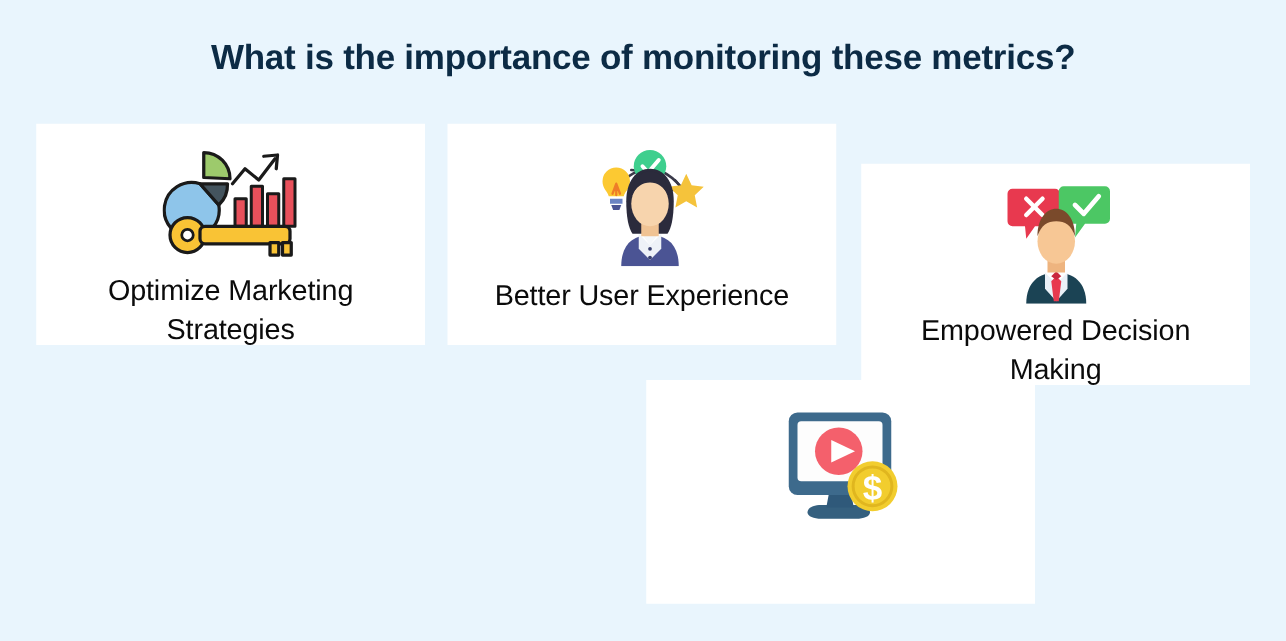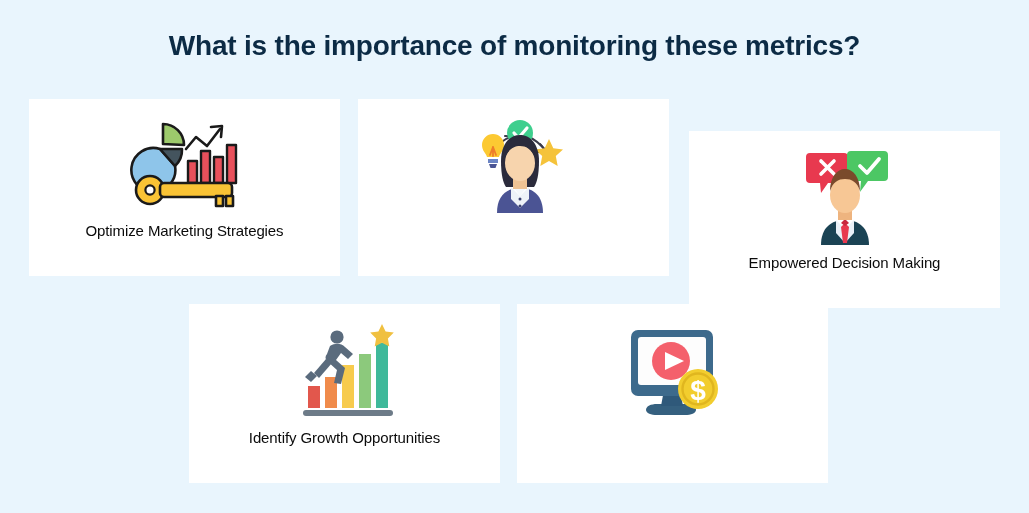--- a/index.html
+++ b/index.html
@@ -57,21 +57,21 @@
     margin-top: 16px;
     display: flex;
     align-items: center;
     justify-content: center;
   }
   .card-r2 .icon-wrap { margin-top: 18px; }
 
   .card-label {
     margin-top: 6px;
     text-align: center;
-    font-size: 15px;
+    font-size: 23px;
     line-height: 1.35;
     color: #0b0b0b;
     font-family: "Liberation Sans", sans-serif;
     letter-spacing: -0.1px;
     padding: 0 14px;
   }
 </style>
 </head>
 <body>
 
@@ -148,20 +148,21 @@
 
           <ellipse cx="61" cy="46" rx="15" ry="18" fill="#f7d4ad"></ellipse>
 
           <path d="M46 40 c1 -13 7 -20 15 -20 c8 0 14 7 15 20 c-4 -8 -9 -11 -15 -11 c-6 0 -11 3 -15 11 z" fill="#2b2b3c"></path>
 
           <circle cx="61" cy="82" r="1.5" fill="#3a4170"></circle>
           <circle cx="61" cy="89" r="1.5" fill="#3a4170"></circle>
         </g>
       </svg>
     </div>
+    <div class="card-label">Better User Experience</div>
   </div>
 
   <div class="card card-r1 c3">
     <div class="icon-wrap">
       <svg width="110" height="96" viewBox="0 0 110 96">
 
         <path d="M20 4 h34 a4 4 0 0 1 4 4 v22 a4 4 0 0 1 -4 4 h-16 l-7 10 l-1 -10 h-10 a4 4 0 0 1 -4 -4 v-22 a4 4 0 0 1 4 -4 z" fill="#e8394f"></path>
         <g stroke="#ffffff" stroke-width="3.6" stroke-linecap="round">
           <line x1="31" y1="12" x2="44" y2="25"></line>
           <line x1="44" y1="12" x2="31" y2="25"></line>
@@ -184,44 +185,20 @@
 
           <ellipse cx="55" cy="46" rx="15" ry="18" fill="#f7c795"></ellipse>
 
           <path d="M40 42 c0 -14 7 -22 15 -22 c8 0 15 8 15 22 c-3 -9 -8 -12 -15 -12 c-7 0 -12 3 -15 12 z" fill="#7a4a2b"></path>
         </g>
       </svg>
     </div>
     <div class="card-label">Empowered Decision Making</div>
   </div>
 
-  <div class="card card-r2 c4">
-    <div class="icon-wrap">
-      <svg width="104" height="96" viewBox="0 0 104 96">
-
-        <rect x="15" y="62" width="12" height="22" fill="#e2574c"></rect>
-        <rect x="32" y="53" width="12" height="31" fill="#f08b4b"></rect>
-        <rect x="49" y="41" width="12" height="43" fill="#f7cb4d"></rect>
-        <rect x="66" y="30" width="12" height="54" fill="#8cc97c"></rect>
-        <rect x="83" y="19" width="12" height="65" fill="#3fb99a"></rect>
-
-        <rect x="10" y="86" width="90" height="6" rx="3" fill="#6d7b88"></rect>
-
-        <polygon points="89,0 92.6,7.4 100.8,8.6 94.9,14.4 96.3,22.6 89,18.7 81.7,22.6 83.1,14.4 77.2,8.6 85.4,7.4" fill="#f0c040"></polygon>
-
-        <g fill="#5a6b7d">
-          <circle cx="44" cy="13" r="6.6"></circle>
-          <path d="M37 22 c5 -3 11 -3 15 1 l8 7 l-5 5 l-7 -6 l-5 7 l9 8 l-4 16 l-7 -1 l3 -13 l-10 -9 c-2 -2 -2 -5 0 -7 z"></path>
-          <path d="M33 35 l-12 14 l5 5 l13 -15 z"></path>
-          <path d="M18 47 l-6 6 l6 5 l6 -6 z"></path>
-        </g>
-      </svg>
-    </div>
-    <div class="card-label">Identify Growth Opportunities</div>
-  </div>
 
   <div class="card card-r2 c5">
     <div class="icon-wrap">
       <svg width="104" height="96" viewBox="0 0 104 96">
 
         <path d="M25 86 c0 -4 5 -6 11 -6 h28 c6 0 11 2 11 6 c0 3 -5 5 -11 5 h-28 c-6 0 -11 -2 -11 -5 z" fill="#35607f"></path>
 
         <path d="M43 66 h16 l3 16 h-22 z" fill="#2f597a"></path>
 
         <rect x="10" y="6" width="82" height="66" rx="7" fill="#3d6a8c"></rect>

